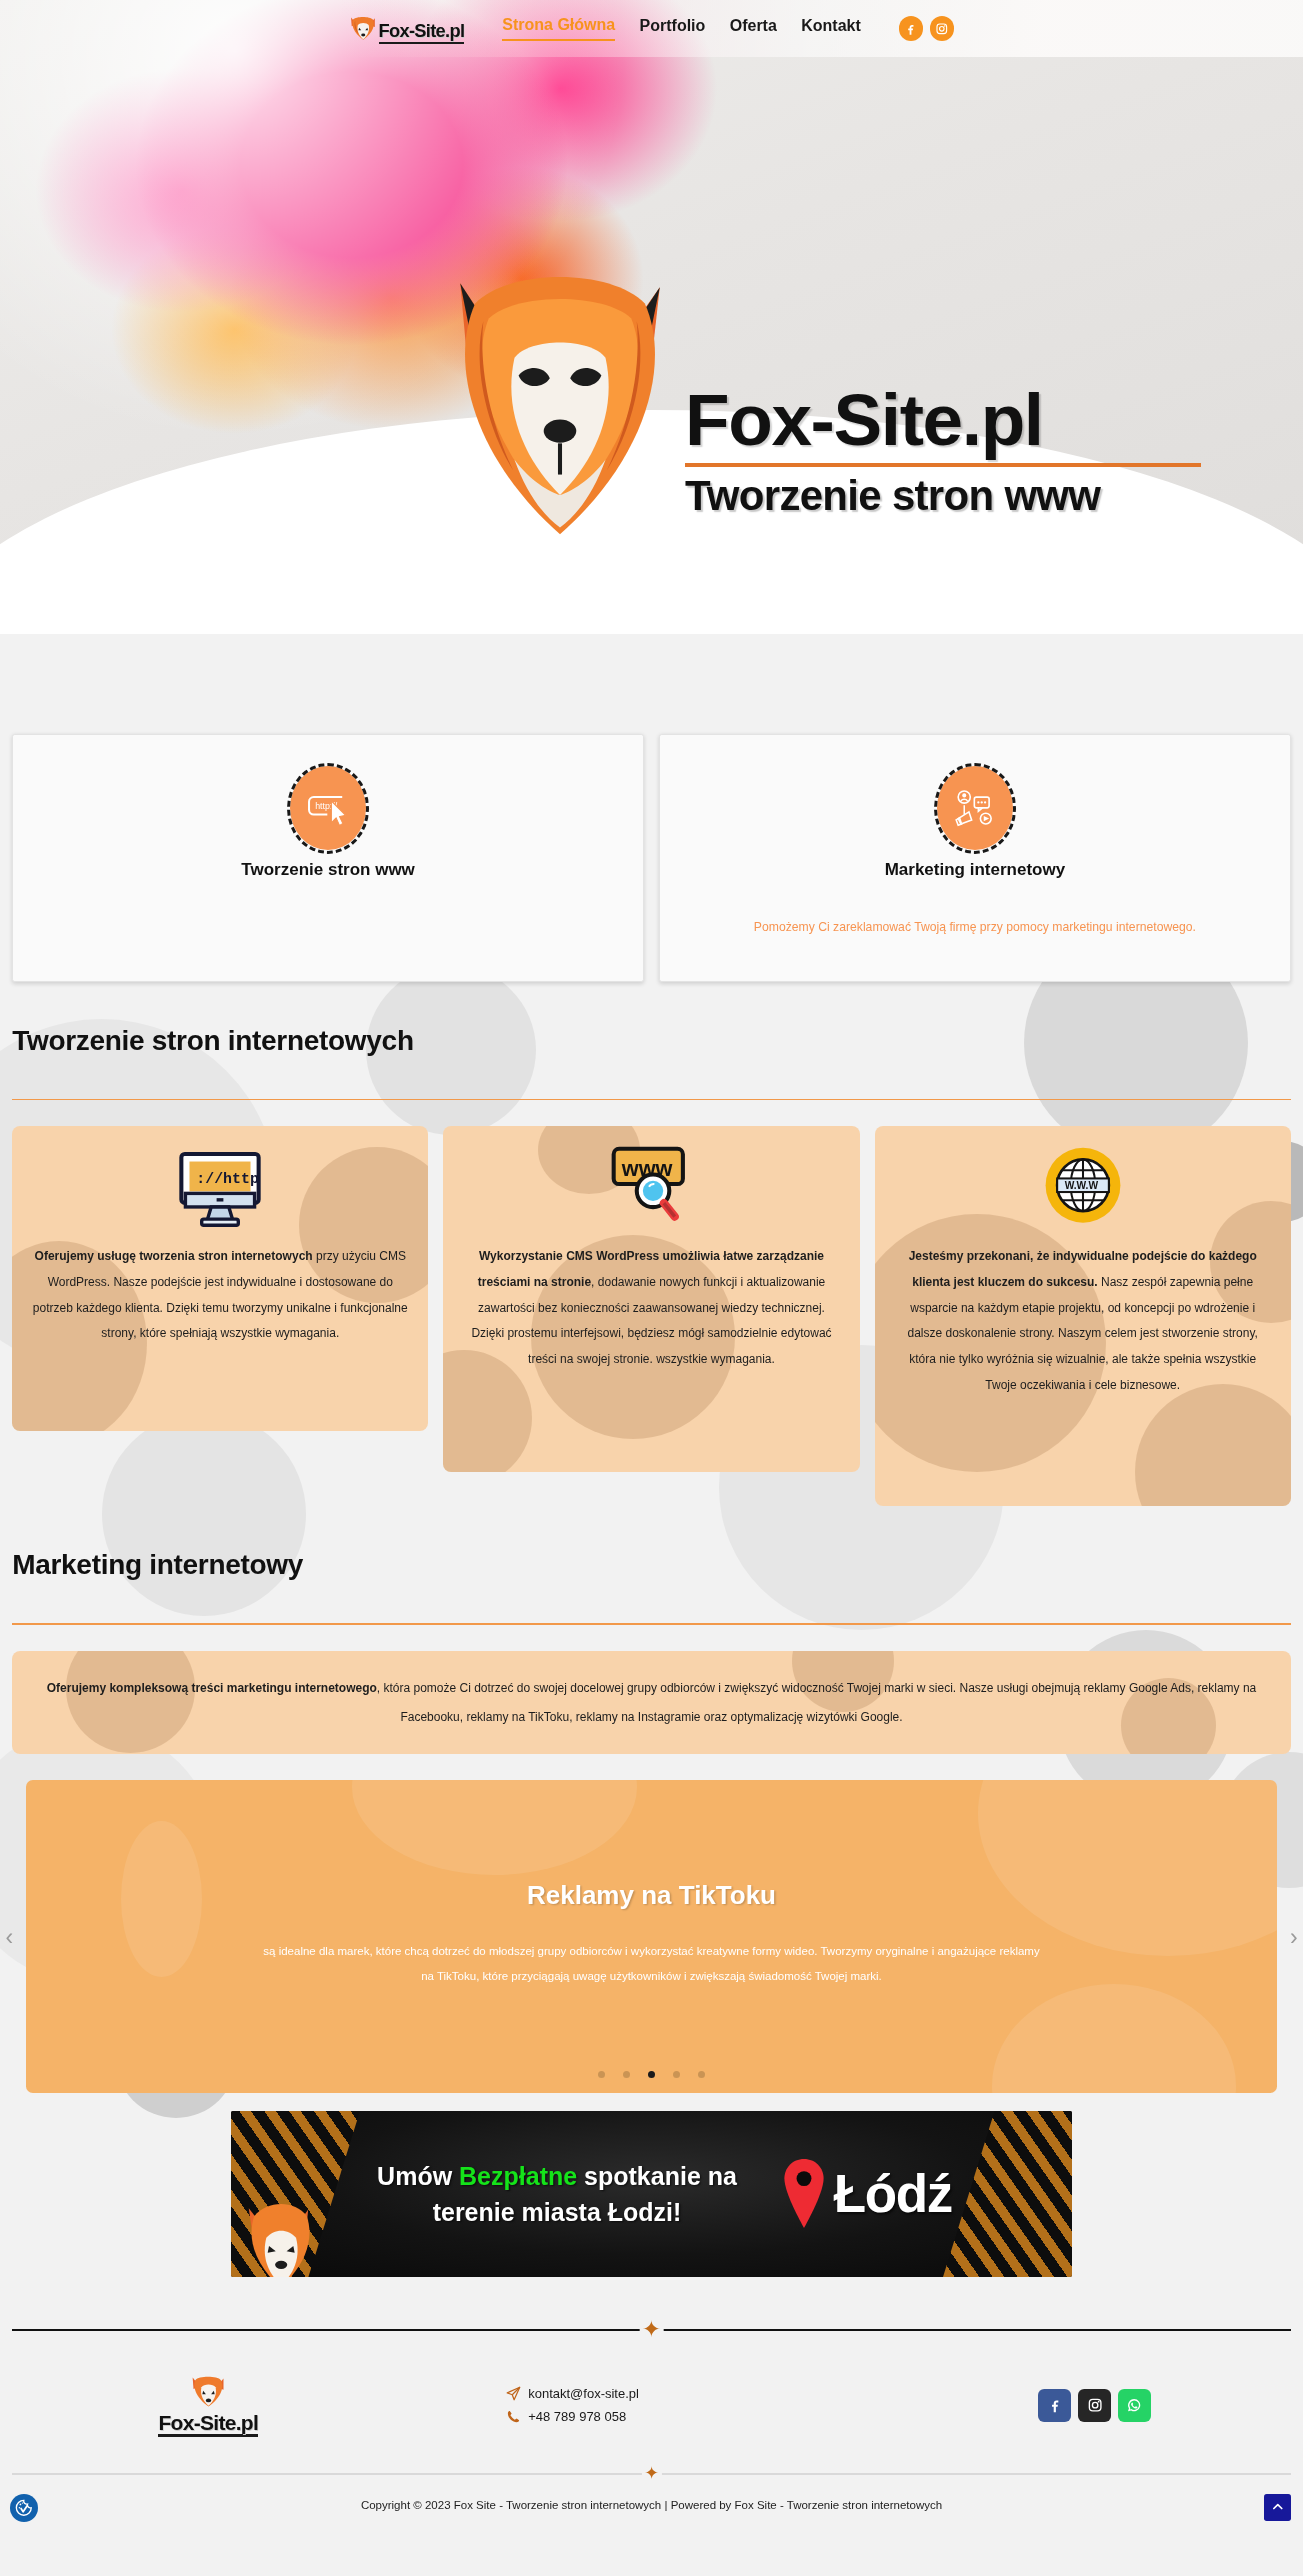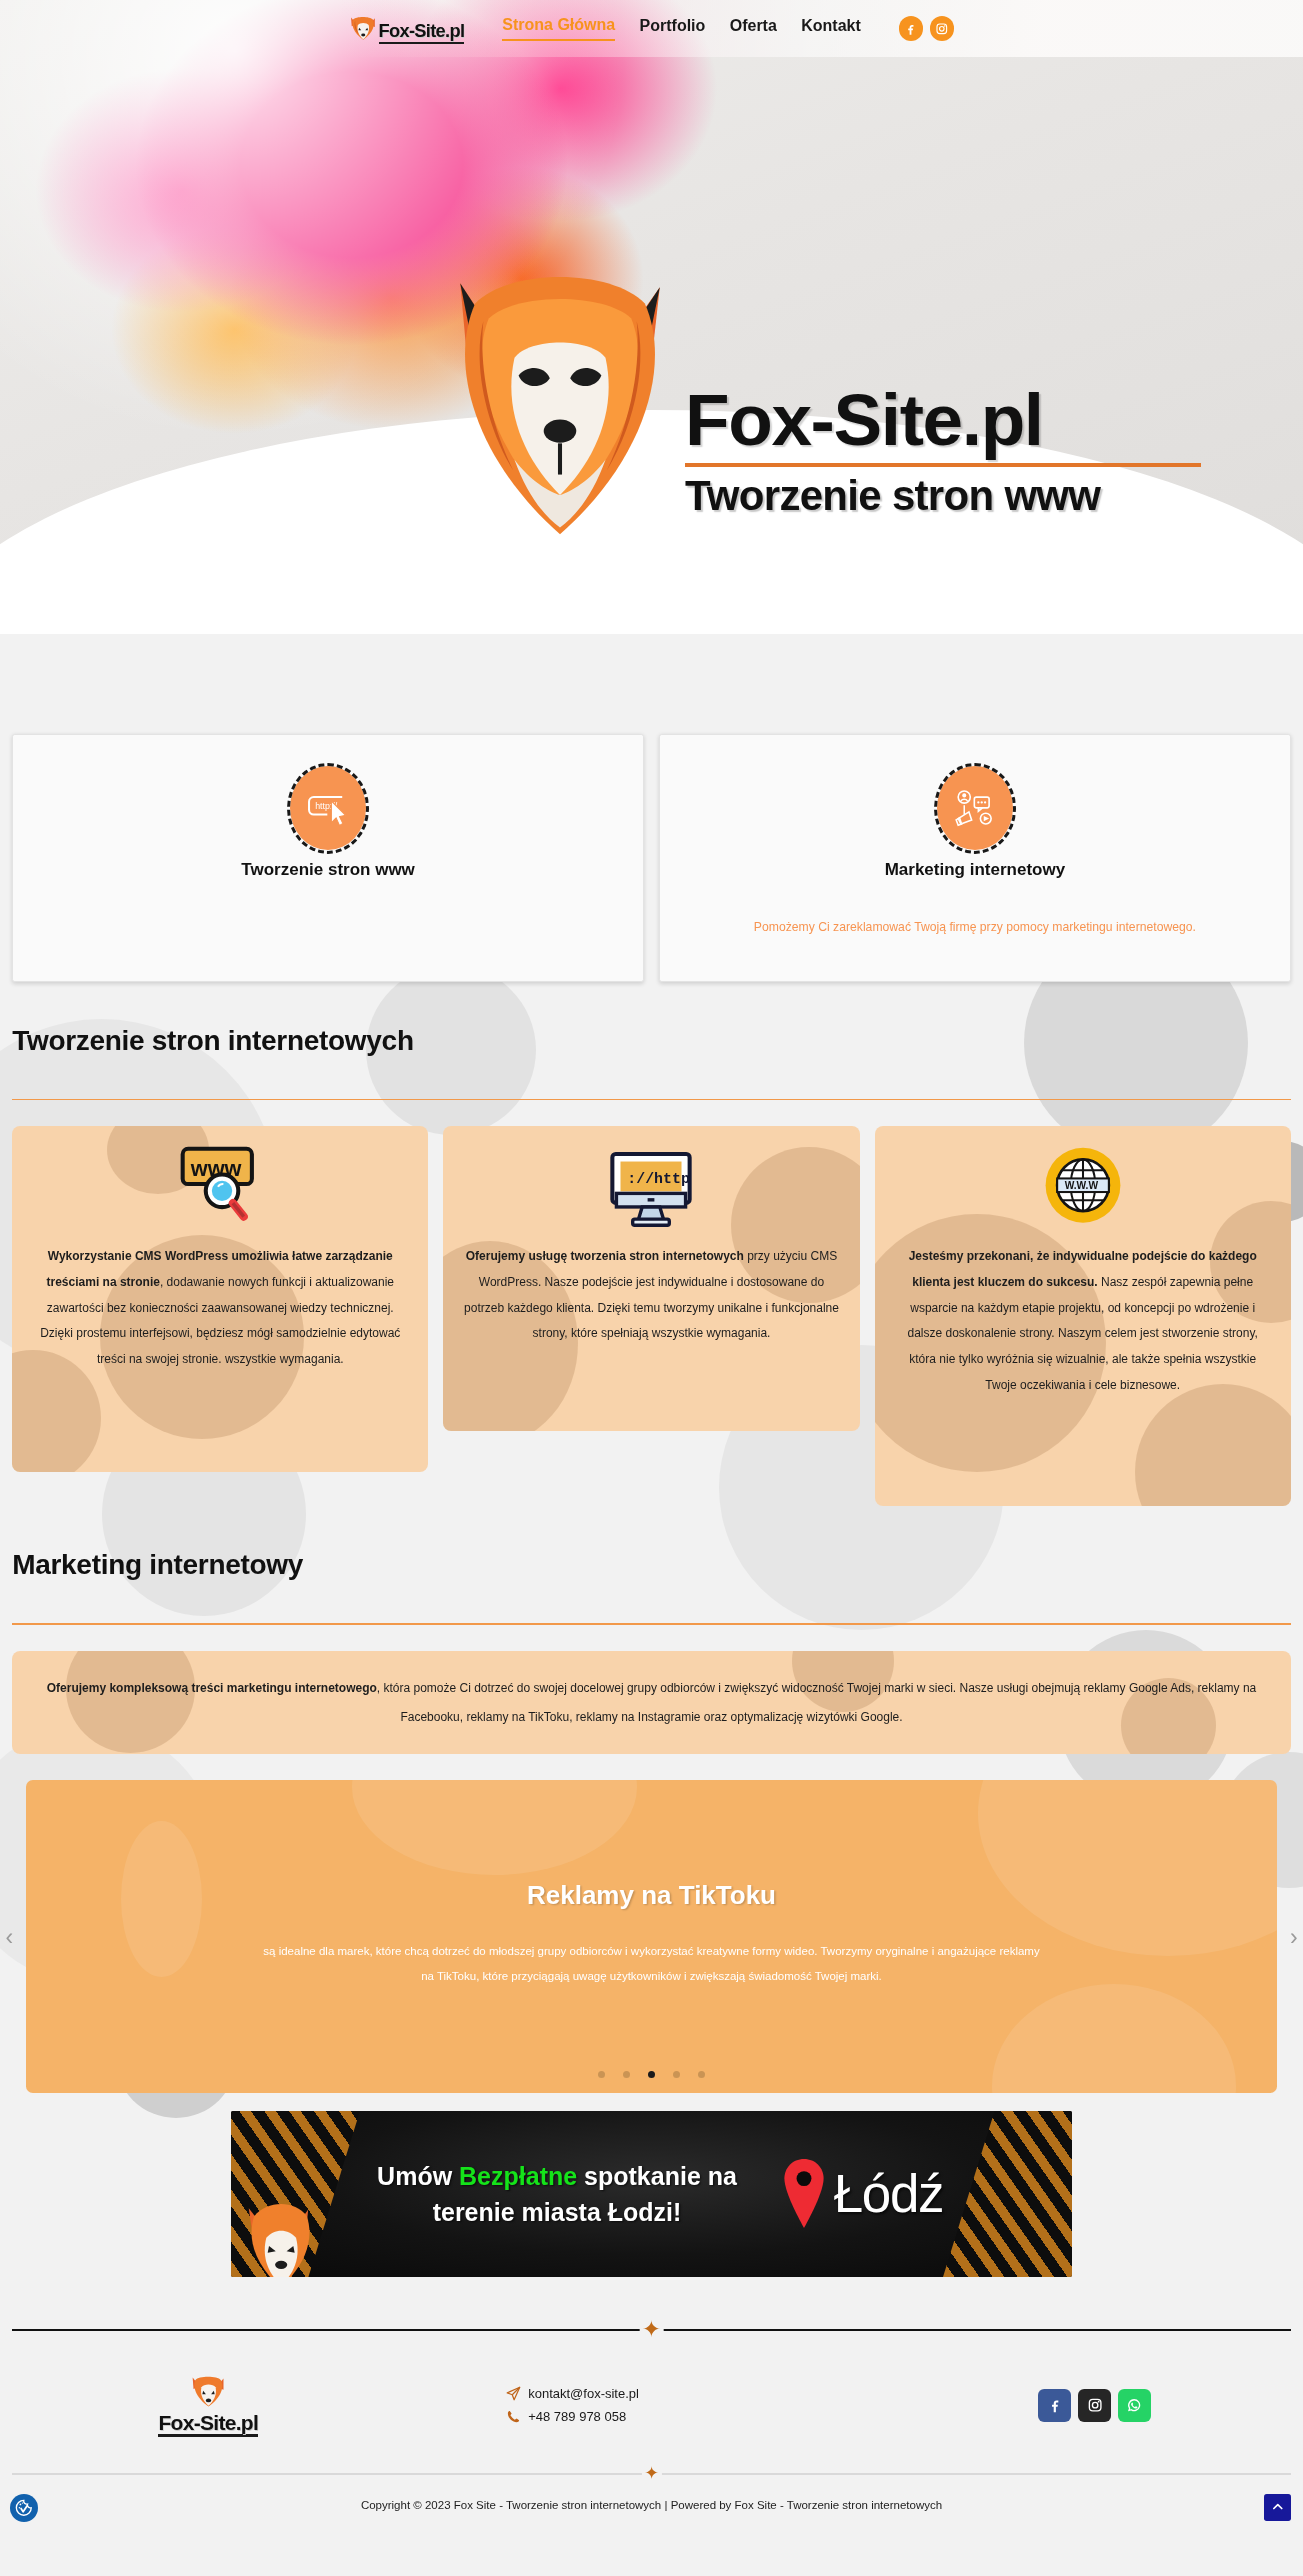--- a/index.html
+++ b/index.html
@@ -195,21 +195,21 @@
   .promo-text {
     position: relative; z-index: 3; color: #fff; font-size: 25px; font-weight: bold;
     line-height: 1.45; margin-left: 102px; text-align: center; width: 448px;
     text-shadow: 1.4px 1.4px 2px rgba(0,0,0,0.6);
   }
   .promo-text .hl { color: #15e31a; }
   .promo-city {
     position: relative; z-index: 3; display: flex; align-items: center; gap: 6.8px;
   }
   .promo-city-name {
-    color: #fff; font-size: 53px; font-weight: normal; letter-spacing: -1.4px;
+    color: #fff; font-size: 53px; font-weight: bold; letter-spacing: -1.4px;
     text-shadow: 1.4px 2px 2.7px rgba(0,0,0,0.65);
   }
 
   
   .footer-divider-wrap {
     position: relative; margin: 41px 12.2px 0; height: 24.4px; z-index: 5;
   }
   .footer-divider-wrap .ln { position: absolute; top: 11.5px; left: 0; right: 0; height: 2px; background: #111; }
   .star {
     position: absolute; left: 50%; top: 0; transform: translateX(-50%);
@@ -372,56 +372,56 @@
     </div>
 
   </div>
 
   <div class="section">
     <h2 class="sec-head">Tworzenie stron internetowych</h2>
     <div class="sec-rule"></div>
 
     <div class="panels">
 
+      <div class="panel" style="min-height:305px">
+        <div class="panel-blob" style="width:176px;height:204px;left:-41px;top:115px;"></div>
+        <div class="panel-blob" style="width:156px;height:156px;right:-27px;top:20.4px;"></div>
+        <div class="panel-icon">
+          <svg width="102" height="80" viewBox="0 0 150 118">
+            <rect x="18" y="6" width="114" height="72" rx="5" fill="#fff" stroke="#141833" stroke-width="6"></rect>
+            <rect x="30" y="17" width="90" height="44" fill="#f0b44a"></rect>
+            <text x="40" y="48" font-family="Liberation Mono, monospace" font-size="22" font-weight="bold" fill="#141833">://http</text>
+            <rect x="24" y="64" width="102" height="20" fill="#d3e1ef" stroke="#141833" stroke-width="5"></rect>
+            <rect x="70" y="71" width="10" height="5" fill="#141833"></rect>
+            <path d="M62 84 L88 84 L94 104 L56 104 Z" fill="#c3d6e8" stroke="#141833" stroke-width="5"></path>
+            <rect x="48" y="102" width="54" height="9" rx="3" fill="#e3edf6" stroke="#141833" stroke-width="5"></rect>
+          </svg>
+        </div>
+        <div class="panel-text">
+          <b>Oferujemy usługę tworzenia stron internetowych</b><span> przy użyciu CMS WordPress. Nasze podejście jest indywidualne i dostosowane do potrzeb każdego klienta. Dzięki temu tworzymy unikalne i funkcjonalne strony, które spełniają wszystkie wymagania.</span>
+        </div>
+      </div>
+
       <div class="panel" style="min-height:346px">
         <div class="panel-blob" style="width:204px;height:204px;left:88px;top:109px;"></div>
         <div class="panel-blob" style="width:136px;height:136px;left:-47px;top:224px;"></div>
         <div class="panel-blob" style="width:102px;height:88px;left:95px;top:-20.4px;"></div>
         <div class="panel-icon">
           <svg width="102" height="95" viewBox="0 0 150 140">
             <rect x="20" y="10" width="102" height="52" rx="8" fill="#f0b44a" stroke="#141414" stroke-width="6"></rect>
             <text x="32" y="50" font-family="Liberation Sans, sans-serif" font-size="32" font-weight="bold" fill="#141414">www</text>
             <circle cx="78" cy="72" r="24" fill="#fff" stroke="#141414" stroke-width="6"></circle>
             <circle cx="78" cy="72" r="15" fill="#4fc4ef"></circle>
             <path d="M72 66 a9 9 0 0 1 8 -4" stroke="#fff" stroke-width="3" fill="none"></path>
             <path d="M94 90 L110 110" stroke="#ea3b3b" stroke-width="12" stroke-linecap="round"></path>
             <path d="M94 90 L110 110" stroke="#141414" stroke-width="5" fill="none" opacity="0.25"></path>
           </svg>
         </div>
         <div class="panel-text">
           <b>Wykorzystanie CMS WordPress umożliwia łatwe zarządzanie treściami na stronie</b><span>, dodawanie nowych funkcji i aktualizowanie zawartości bez konieczności zaawansowanej wiedzy technicznej. Dzięki prostemu interfejsowi, będziesz mógł samodzielnie edytować treści na swojej stronie. wszystkie wymagania.</span>
-        </div>
-      </div>
-
-      <div class="panel" style="min-height:305px">
-        <div class="panel-blob" style="width:176px;height:204px;left:-41px;top:115px;"></div>
-        <div class="panel-blob" style="width:156px;height:156px;right:-27px;top:20.4px;"></div>
-        <div class="panel-icon">
-          <svg width="102" height="80" viewBox="0 0 150 118">
-            <rect x="18" y="6" width="114" height="72" rx="5" fill="#fff" stroke="#141833" stroke-width="6"></rect>
-            <rect x="30" y="17" width="90" height="44" fill="#f0b44a"></rect>
-            <text x="40" y="48" font-family="Liberation Mono, monospace" font-size="22" font-weight="bold" fill="#141833">://http</text>
-            <rect x="24" y="64" width="102" height="20" fill="#d3e1ef" stroke="#141833" stroke-width="5"></rect>
-            <rect x="70" y="71" width="10" height="5" fill="#141833"></rect>
-            <path d="M62 84 L88 84 L94 104 L56 104 Z" fill="#c3d6e8" stroke="#141833" stroke-width="5"></path>
-            <rect x="48" y="102" width="54" height="9" rx="3" fill="#e3edf6" stroke="#141833" stroke-width="5"></rect>
-          </svg>
-        </div>
-        <div class="panel-text">
-          <b>Oferujemy usługę tworzenia stron internetowych</b><span> przy użyciu CMS WordPress. Nasze podejście jest indywidualne i dostosowane do potrzeb każdego klienta. Dzięki temu tworzymy unikalne i funkcjonalne strony, które spełniają wszystkie wymagania.</span>
         </div>
       </div>
 
       <div class="panel" style="min-height:380px">
         <div class="panel-blob" style="width:258px;height:258px;left:-27px;top:88px;"></div>
         <div class="panel-blob" style="width:122px;height:122px;right:-41px;top:75px;"></div>
         <div class="panel-blob" style="width:176px;height:176px;right:-20.4px;bottom:-54px;"></div>
         <div class="panel-icon">
           <svg width="102" height="102" viewBox="0 0 150 150">
             <circle cx="75" cy="68" r="55" fill="#f5b50b"></circle>

